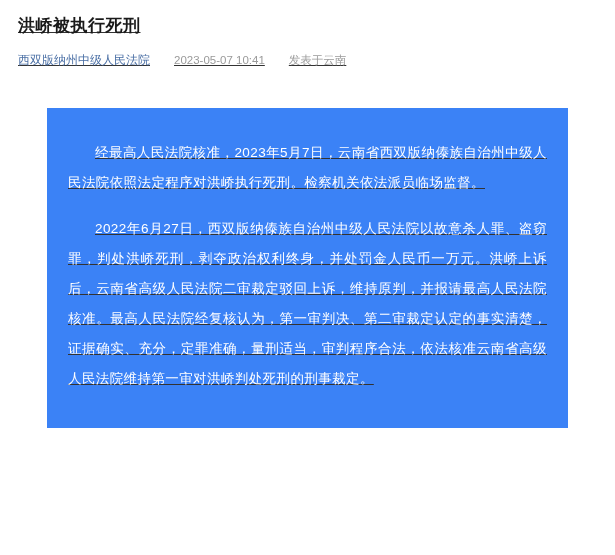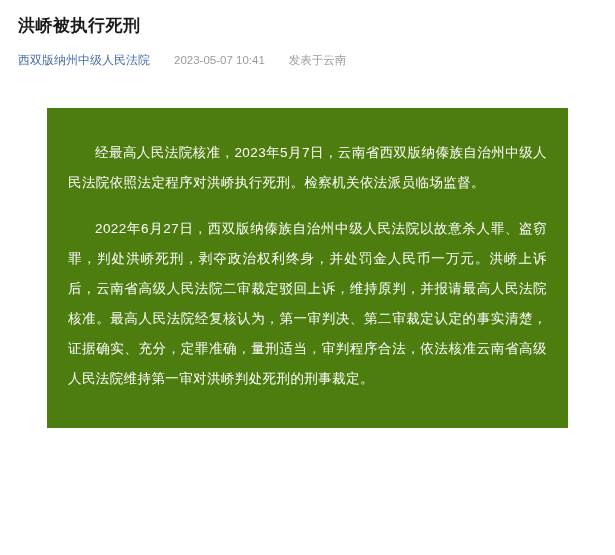--- a/index.html
+++ b/index.html
@@ -13,20 +13,21 @@
     font-family: "Liberation Sans", sans-serif;
     color: #333333;
     overflow: hidden;
   }
   .page {
     position: relative;
     width: 615px;
     height: 555px;
     box-sizing: border-box;
     padding: 14px 16px 0 16px;
+    text-decoration: underline;
   }
   .headline {
     font-size: 17px;
     font-weight: bold;
     color: #1a1a1a;
     letter-spacing: 0.5px;
     line-height: 24px;
     margin: 0 0 14px 2px;
   }
   .meta-row {
@@ -46,21 +47,21 @@
   }
   .meta-place {
     color: #9a9a9a;
   }
   .card-wrap {
     margin-top: 40px;
     padding: 0 22px;
   }
   .card {
     position: relative;
-    background: #4d7c0f;
+    background: #3b82f6;
     padding: 30px 30px 34px 30px;
     box-sizing: border-box;
   }
   .card::before {
     content: "";
     position: absolute;
     left: 0;
     top: 0;
     bottom: 0;
     width: 9px;

